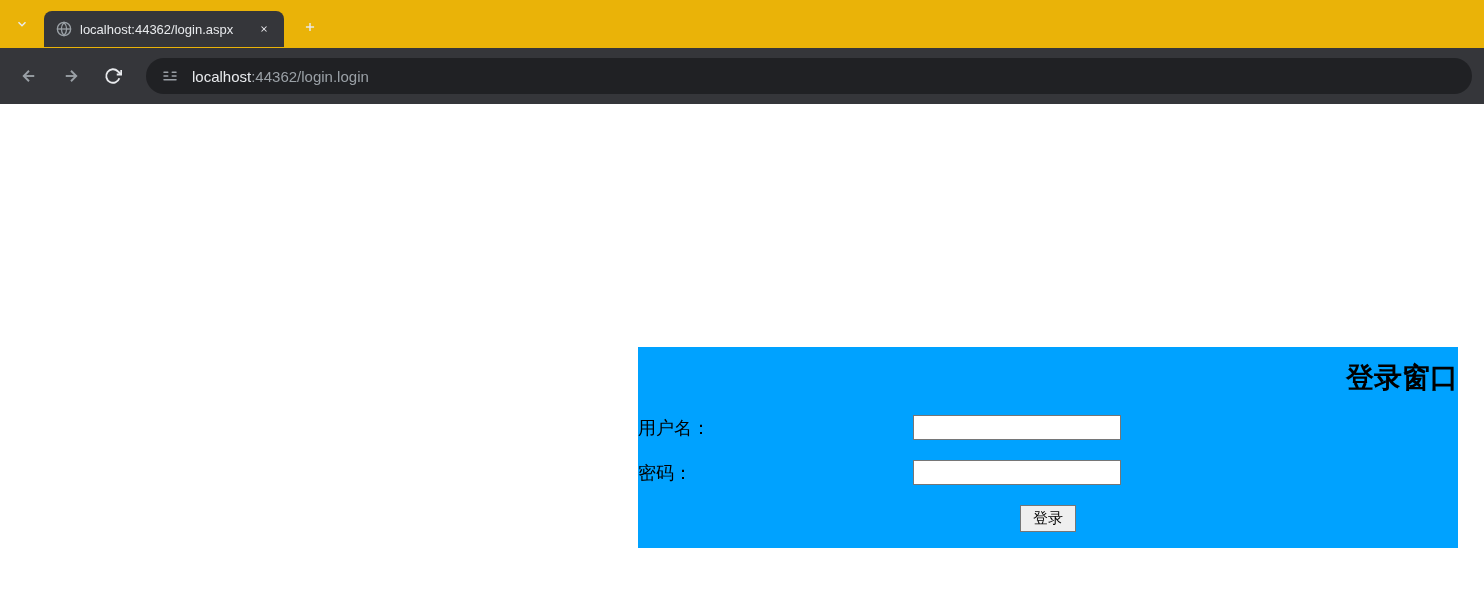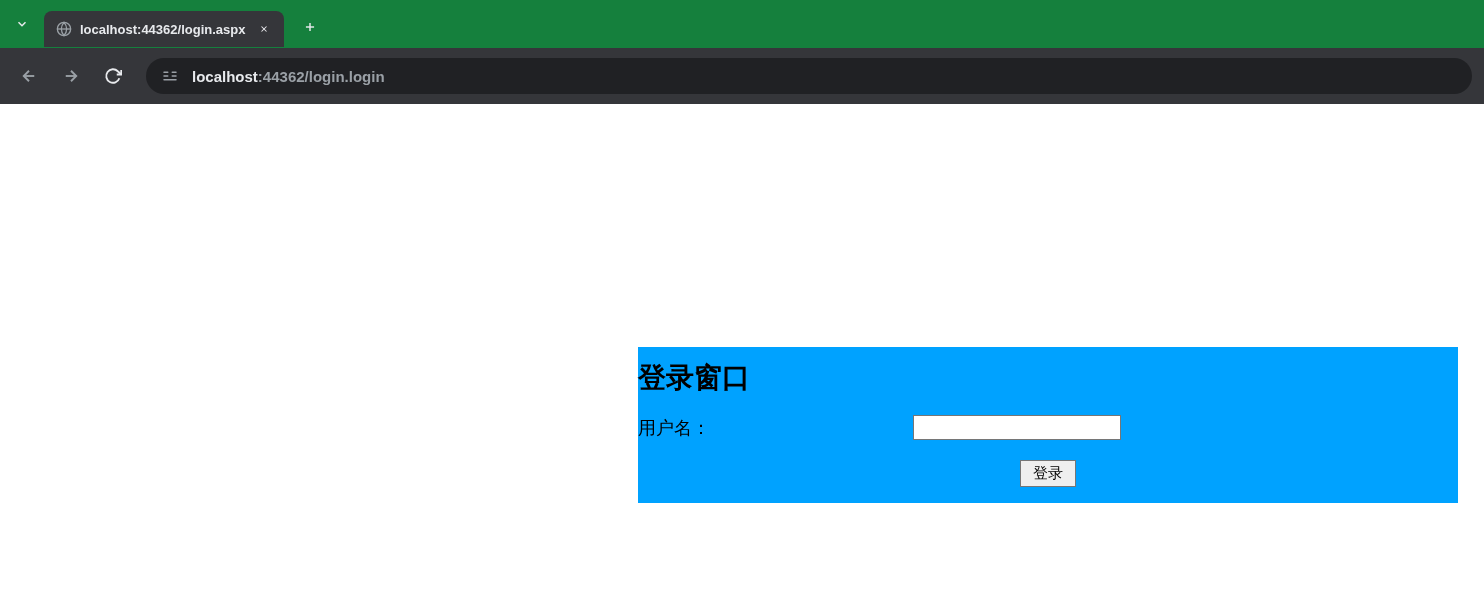--- a/index.html
+++ b/index.html
@@ -10,23 +10,22 @@
     body {
       font-family: Arial, sans-serif;
       background: #ffffff;
       width: 1484px;
       height: 601px;
       overflow: hidden;
     }
     
     
     .browser-chrome {
-      background: #15803d;
+      background: #eab308;
       width: 100%;
-      font-weight: bold;
     }
     .tab-bar {
       display: flex;
       align-items: center;
       height: 48px;
       padding-left: 8px;
     }
     .tab-menu-btn {
       width: 28px;
       height: 28px;
@@ -149,21 +148,21 @@
     
     .login-panel {
       position: absolute;
       left: 638px;
       top: 243px;
       width: 820px;
       background: #00a2ff;
       padding: 12px 0 16px 0;
     }
     .login-title {
-      text-align: left;
+      text-align: right;
       font-size: 28px;
       font-weight: bold;
       color: #000;
       margin-bottom: 18px;
       font-family: "Microsoft YaHei", SimSun, Arial, sans-serif;
     }
     .login-row {
       display: flex;
       align-items: center;
       margin-bottom: 20px;
@@ -267,18 +266,22 @@
 
 <div class="page-content">
   <div class="login-panel">
     <div class="login-title">登录窗口</div>
 
     <div class="login-row">
       <div class="login-label">用户名：</div>
       <input type="text" class="login-input" value="" style="">
     </div>
 
+    <div class="login-row">
+      <div class="login-label">密码：</div>
+      <input type="password" class="login-input" value="" style="">
+    </div>
 
     <div class="login-button-row">
       <button class="login-button">登录</button>
     </div>
   </div>
 </div>
 
 </body></html>

